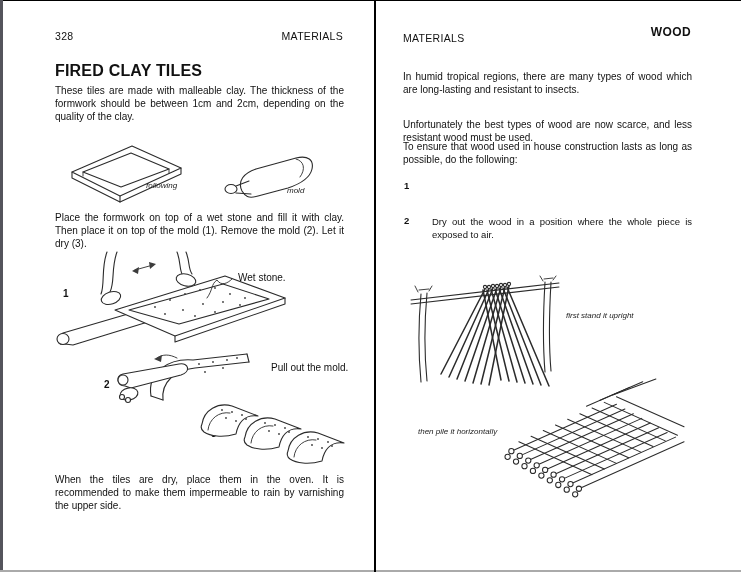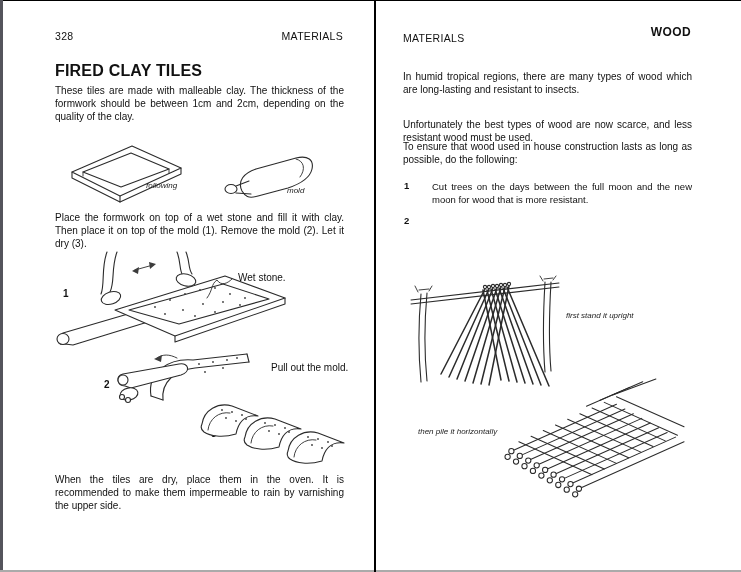--- a/index.html
+++ b/index.html
@@ -160,24 +160,24 @@
   <span class="hd-left">MATERIALS</span>
   <span class="wood">WOOD</span>
 </div>
 
 <div class="para" style="left:403px;top:70px">In humid tropical regions, there are many types of wood which are long-lasting and resistant to insects.</div>
 <div class="para" style="left:403px;top:118px">Unfortunately the best types of wood are now scarce, and less resistant wood must be used.</div>
 <div class="para" style="left:403px;top:140px">To ensure that wood used in house construction lasts as long as possible, do the following:</div>
 
 <div class="li" style="left:403px;top:180px">
   <span class="n">1</span>
-  <span class="t">Cut trees on the days between the full moon and the new moon for wood that is more resistant.</span>
 </div>
 <div class="li" style="left:403px;top:215px">
   <span class="n">2</span>
+  <span class="t">Dry out the wood in a position where the whole piece is exposed to air.</span>
 </div>
 
 <svg style="left:405px;top:256px" width="160" height="132" viewBox="0 0 160 132">
 
   <path class="ln" d="M16,38 C13,70 14,105 16,126 M22,37 C19,70 20,105 22,125"></path>
   <path class="ln thin" d="M13,36 L10,30 M24,35 L27,30 M14,34 L24,33"></path>
   <path class="ln" d="M140,26 C138,60 138,92 140,116 M146,26 C144,60 144,92 146,115"></path>
   <path class="ln thin" d="M138,25 L135,20 M148,24 L151,20 M139,23 L148,22"></path>
 
   <path class="ln" d="M6,44 L154,27 M6,48 L154,31"></path>

